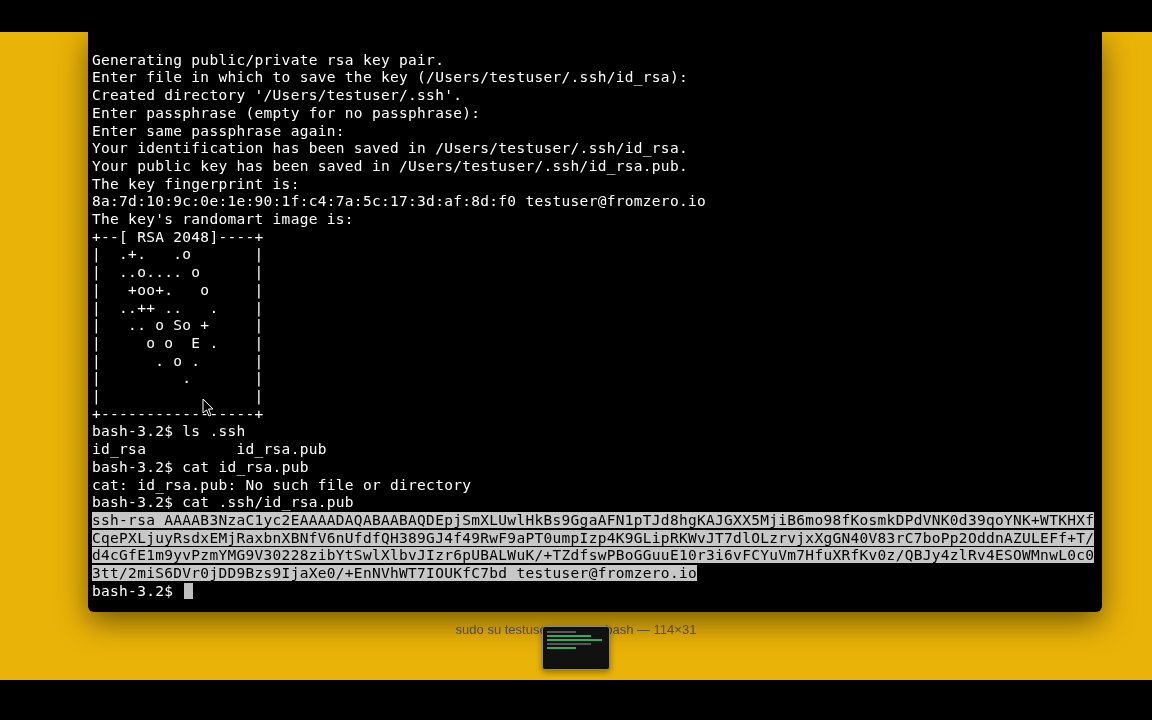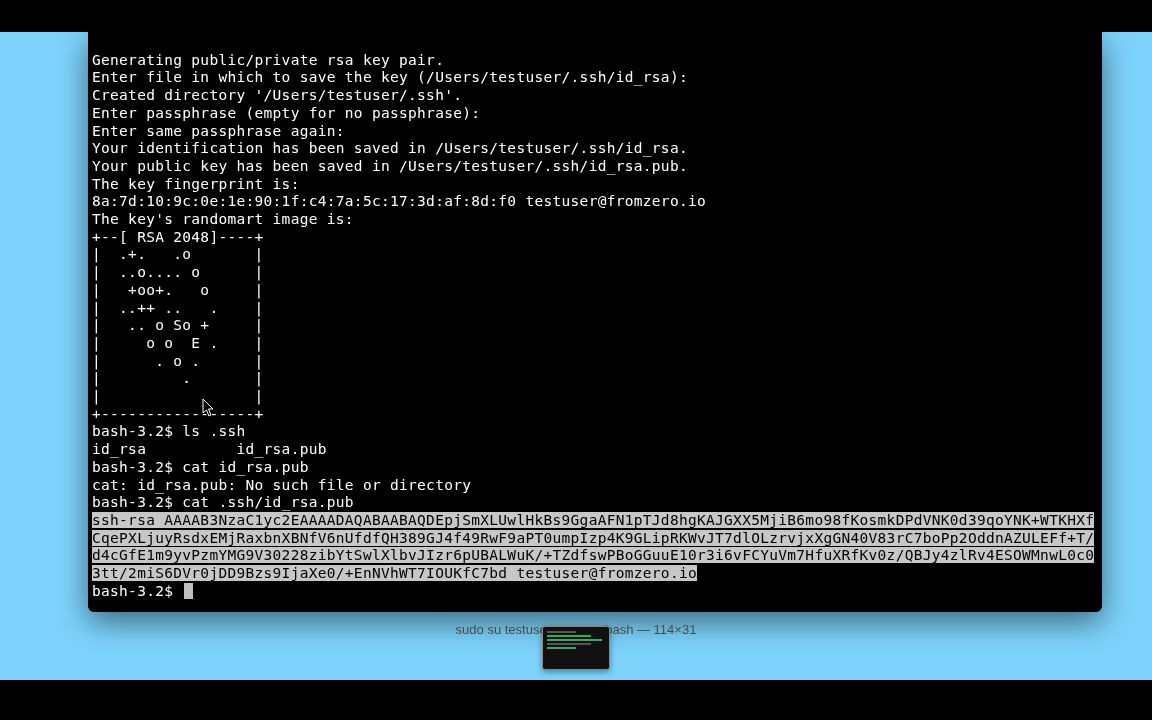--- a/index.html
+++ b/index.html
@@ -17,21 +17,21 @@
     background: #000;
   }
   .letterbox-top { top: 0; height: 32px; }
   .letterbox-bottom { bottom: 0; height: 40px; }
 
   .desktop {
     position: absolute;
     top: 32px;
     bottom: 40px;
     left: 0; right: 0;
-    background: #7dd3fc;
+    background: #eab308;
     overflow: hidden;
   }
 
   .terminal-window {
     position: absolute;
     top: 0;
     left: 88px;
     right: 50px;
     height: 580px;
     background: #000;

